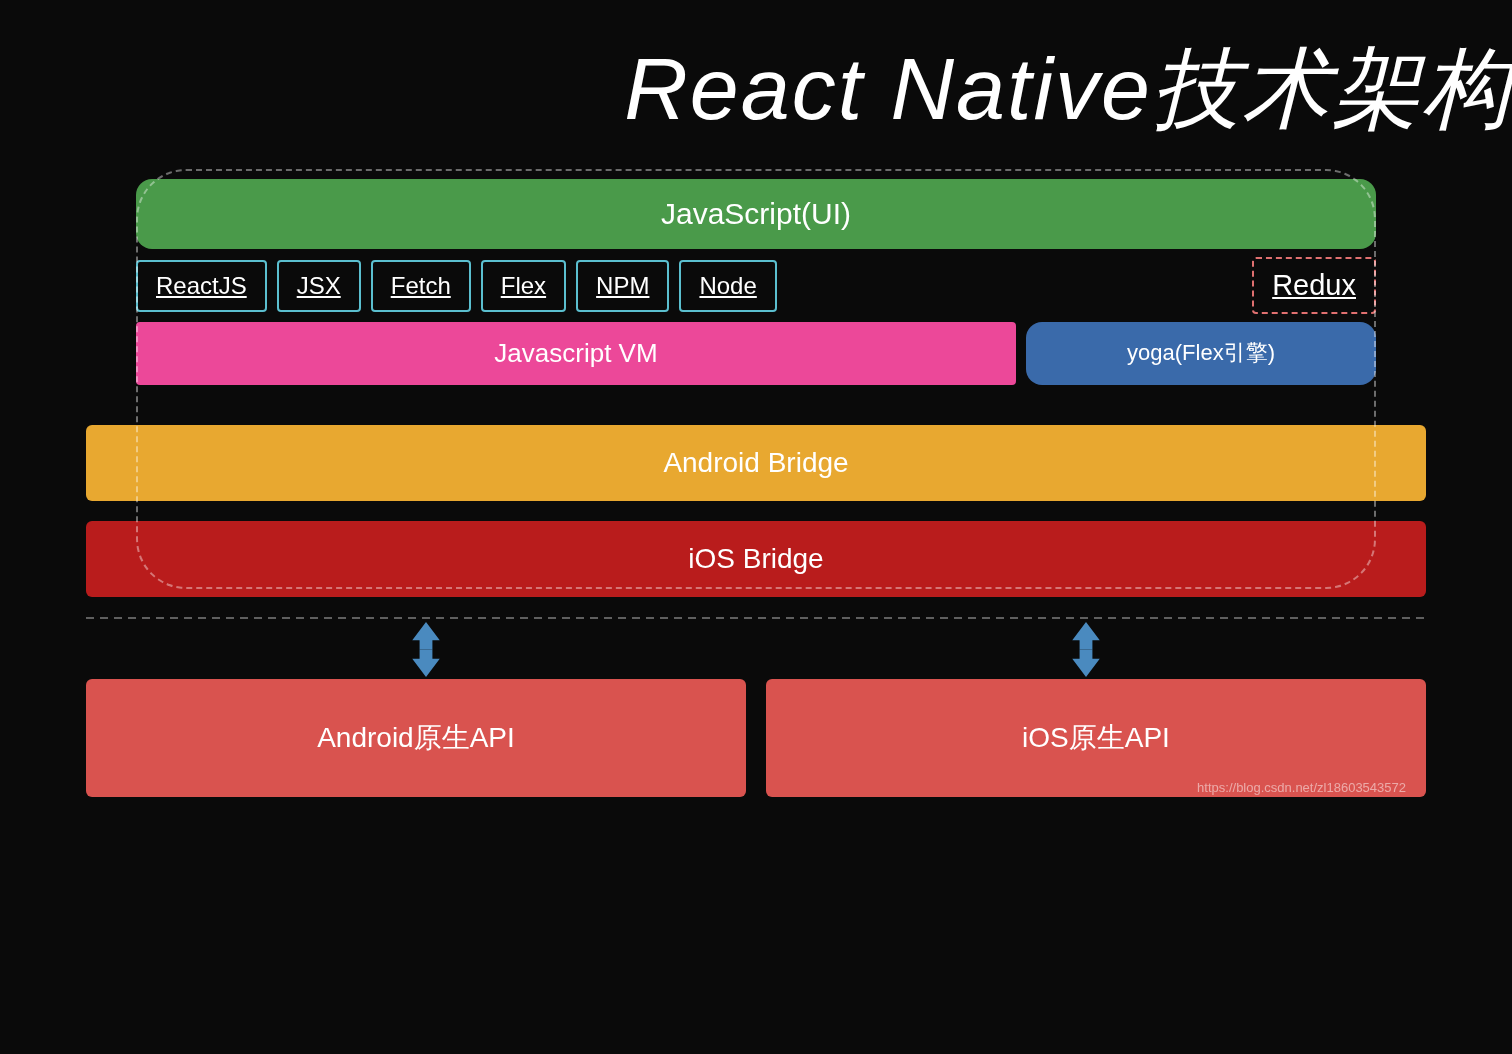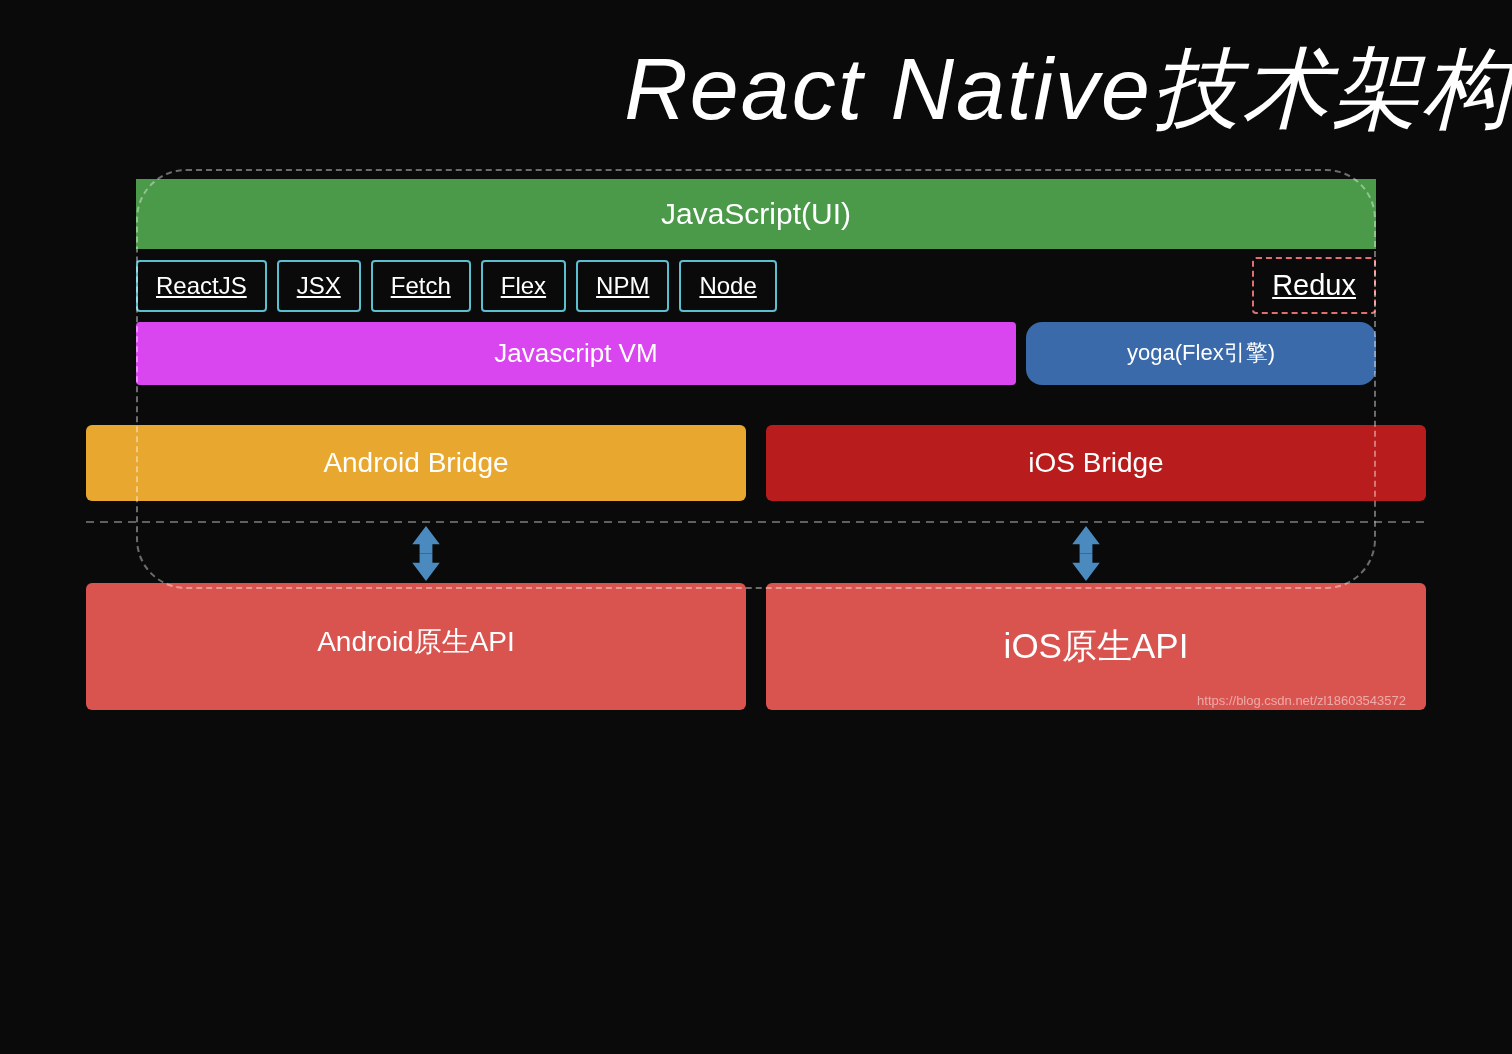--- a/index.html
+++ b/index.html
@@ -47,21 +47,21 @@
       pointer-events: none;
     }
 
     
     .js-ui-bar {
       background-color: #4a9a4a;
       color: white;
       font-size: 30px;
       text-align: center;
       padding: 18px;
-      border-radius: 0;
+      border-radius: 16px;
       margin: 0 50px;
     }
 
     
     .middle-section {
       margin: 8px 50px 0 50px;
       display: flex;
       flex-direction: column;
       gap: 8px;
     }
@@ -94,21 +94,21 @@
       text-decoration: underline;
     }
 
     .vm-yoga-row {
       display: flex;
       flex-direction: row;
       gap: 10px;
     }
 
     .vm-bar {
-      background-color: #d946ef;
+      background-color: #ec4899;
       color: white;
       font-size: 26px;
       text-align: center;
       padding: 16px;
       border-radius: 4px;
       flex: 1;
     }
 
     .yoga-bar {
       background-color: #3a6aaa;
@@ -116,21 +116,21 @@
       font-size: 22px;
       text-align: center;
       padding: 16px;
       border-radius: 16px;
       width: 350px;
     }
 
     
     .bridge-row {
       display: flex;
-      flex-direction: row;
+      flex-direction: column;
       gap: 20px;
       margin: 30px 0 0 0;
     }
 
     .android-bridge {
       background-color: #e8a830;
       color: white;
       font-size: 28px;
       text-align: center;
       padding: 22px;
@@ -201,21 +201,21 @@
       font-size: 28px;
       text-align: center;
       padding: 40px 20px;
       border-radius: 6px;
       flex: 1;
     }
 
     .ios-api {
       background-color: #d9534f;
       color: white;
-      font-size: 35px;
+      font-size: 28px;
       text-align: center;
       padding: 40px 20px;
       border-radius: 6px;
       flex: 1;
     }
 
     .watermark {
       position: absolute;
       bottom: 2px;
       right: 20px;

